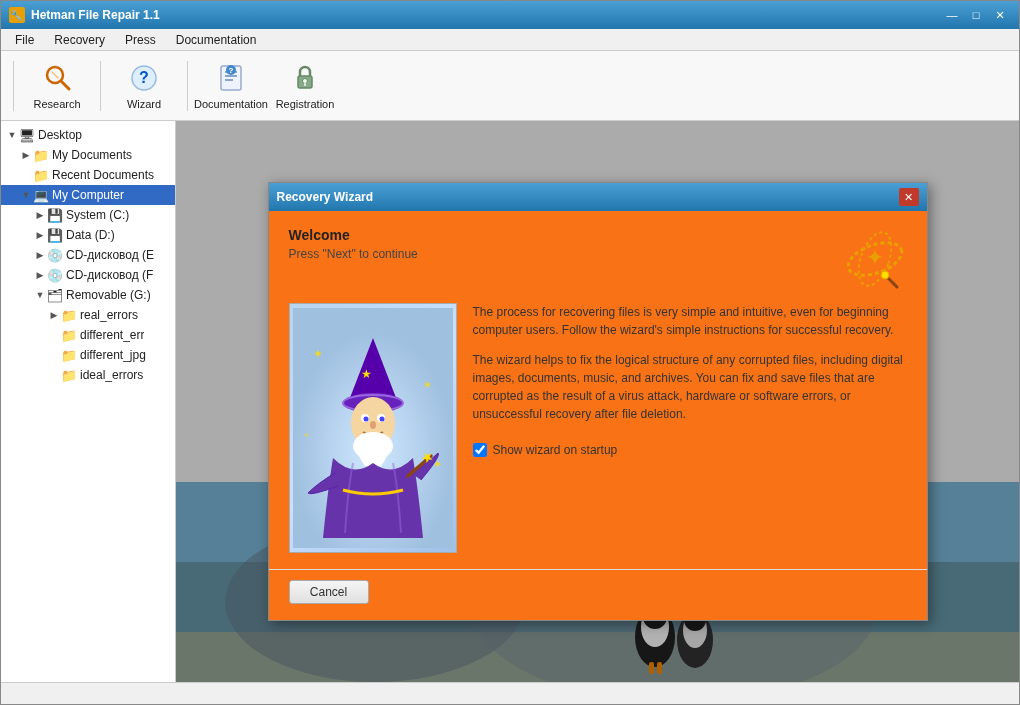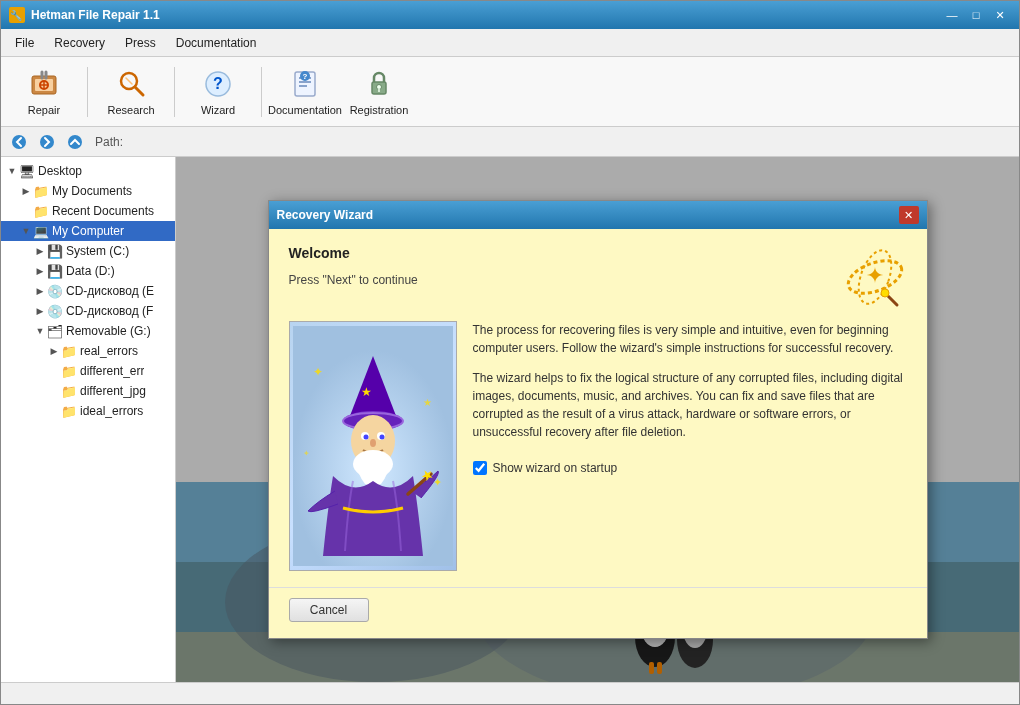--- a/index.html
+++ b/index.html
@@ -64,21 +64,21 @@
       font-size: 11px;
       color: white;
       background: transparent;
       border: none;
     }
 
     
     .menu-bar {
       background: #f0f0f0;
       border-bottom: 1px solid #ccc;
-      height: 28px;
+      height: 22px;
       display: flex;
       align-items: center;
       padding: 0 4px;
     }
     .menu-item {
       padding: 2px 10px;
       cursor: pointer;
       font-size: 12px;
       color: #222;
     }
@@ -230,21 +230,21 @@
       background: rgba(0,0,0,0.3);
       display: flex;
       align-items: center;
       justify-content: center;
       z-index: 10;
     }
 
     
     .dialog {
       width: 660px;
-      background: #fef9c3;
+      background: #f97316;
       border: 1px solid #888;
       box-shadow: 3px 3px 12px rgba(0,0,0,0.4);
       position: relative;
     }
     .dialog-title-bar {
       background: linear-gradient(to bottom, #4a9fd4, #2176ae);
       height: 28px;
       display: flex;
       align-items: center;
       justify-content: space-between;
@@ -273,21 +273,21 @@
       gap: 12px;
     }
     .dialog-header-row {
       display: flex;
       justify-content: space-between;
       align-items: flex-start;
     }
     .dialog-title-section {
       display: flex;
       flex-direction: column;
-      gap: 12px;
+      gap: 4px;
     }
     .dialog-heading {
       font-size: 14px;
       font-weight: bold;
       color: #222;
     }
     .dialog-subtitle {
       font-size: 12px;
       color: #444;
     }
@@ -401,34 +401,20 @@
   </div>
 
   <div class="menu-bar">
     <div class="menu-item">File</div>
     <div class="menu-item">Recovery</div>
     <div class="menu-item">Press</div>
     <div class="menu-item">Documentation</div>
   </div>
 
   <div class="toolbar">
-    <button class="toolbar-btn">
-      <div class="toolbar-icon">
-        <svg width="32" height="32" viewBox="0 0 32 32">
-          <rect x="4" y="8" width="24" height="18" rx="2" fill="#cc8844" stroke="#aa6622" stroke-width="1"></rect>
-          <rect x="7" y="11" width="18" height="12" rx="1" fill="#f8d0a0"></rect>
-          <line x1="14" y1="4" x2="14" y2="10" stroke="#888" stroke-width="3" stroke-linecap="round"></line>
-          <line x1="18" y1="4" x2="18" y2="10" stroke="#888" stroke-width="3" stroke-linecap="round"></line>
-          <circle cx="16" cy="17" r="4" fill="none" stroke="#cc4400" stroke-width="2"></circle>
-          <line x1="16" y1="13" x2="16" y2="21" stroke="#cc4400" stroke-width="1.5"></line>
-          <line x1="12" y1="17" x2="20" y2="17" stroke="#cc4400" stroke-width="1.5"></line>
-        </svg>
-      </div>
-      <span class="toolbar-label">Repair</span>
-    </button>
     <div class="toolbar-sep"></div>
     <button class="toolbar-btn">
       <div class="toolbar-icon">
         <svg width="32" height="32" viewBox="0 0 32 32">
           <circle cx="14" cy="13" r="8" fill="none" stroke="#cc6600" stroke-width="2.5"></circle>
           <line x1="20" y1="19" x2="28" y2="27" stroke="#cc6600" stroke-width="3" stroke-linecap="round"></line>
           <line x1="11" y1="10" x2="17" y2="16" stroke="#ffaa44" stroke-width="1.5" stroke-linecap="round" opacity="0.7"></line>
         </svg>
       </div>
       <span class="toolbar-label">Research</span>
@@ -463,41 +449,20 @@
           <rect x="9" y="14" width="14" height="12" rx="2" fill="#88aa88" stroke="#668866" stroke-width="1.5"></rect>
           <path d="M11 14 V10 A5 5 0 0 1 21 10 V14" fill="none" stroke="#668866" stroke-width="2.5"></path>
           <circle cx="16" cy="19" r="2.5" fill="#eeffee" stroke="#668866" stroke-width="1"></circle>
           <line x1="16" y1="21" x2="16" y2="24" stroke="#eeffee" stroke-width="1.5"></line>
         </svg>
       </div>
       <span class="toolbar-label">Registration</span>
     </button>
   </div>
 
-  <div class="nav-bar">
-    <div class="nav-arrow">
-      <svg width="16" height="16" viewBox="0 0 16 16">
-          <circle cx="8" cy="8" r="7" fill="#3388cc"></circle>
-          <path d="M10 4 L6 8 L10 12" stroke="white" stroke-width="2" fill="none" stroke-linecap="round"></path>
-        </svg>
-    </div>
-    <div class="nav-arrow">
-      <svg width="16" height="16" viewBox="0 0 16 16">
-          <circle cx="8" cy="8" r="7" fill="#3388cc"></circle>
-          <path d="M6 4 L10 8 L6 12" stroke="white" stroke-width="2" fill="none" stroke-linecap="round"></path>
-        </svg>
-    </div>
-    <div class="nav-arrow">
-      <svg width="16" height="16" viewBox="0 0 16 16">
-          <circle cx="8" cy="8" r="7" fill="#3388cc"></circle>
-          <path d="M4 10 L8 6 L12 10" stroke="white" stroke-width="2" fill="none" stroke-linecap="round"></path>
-        </svg>
-    </div>
-    <span class="path-label">Path:</span>
-  </div>
 
   <div class="content-area">
 
     <div class="sidebar">
 
       <div class="tree-item indent1">
         <span class="tree-toggle">▼</span>
         <span class="tree-icon">🖥</span>
         <span class="tree-label">Desktop</span>
       </div>

